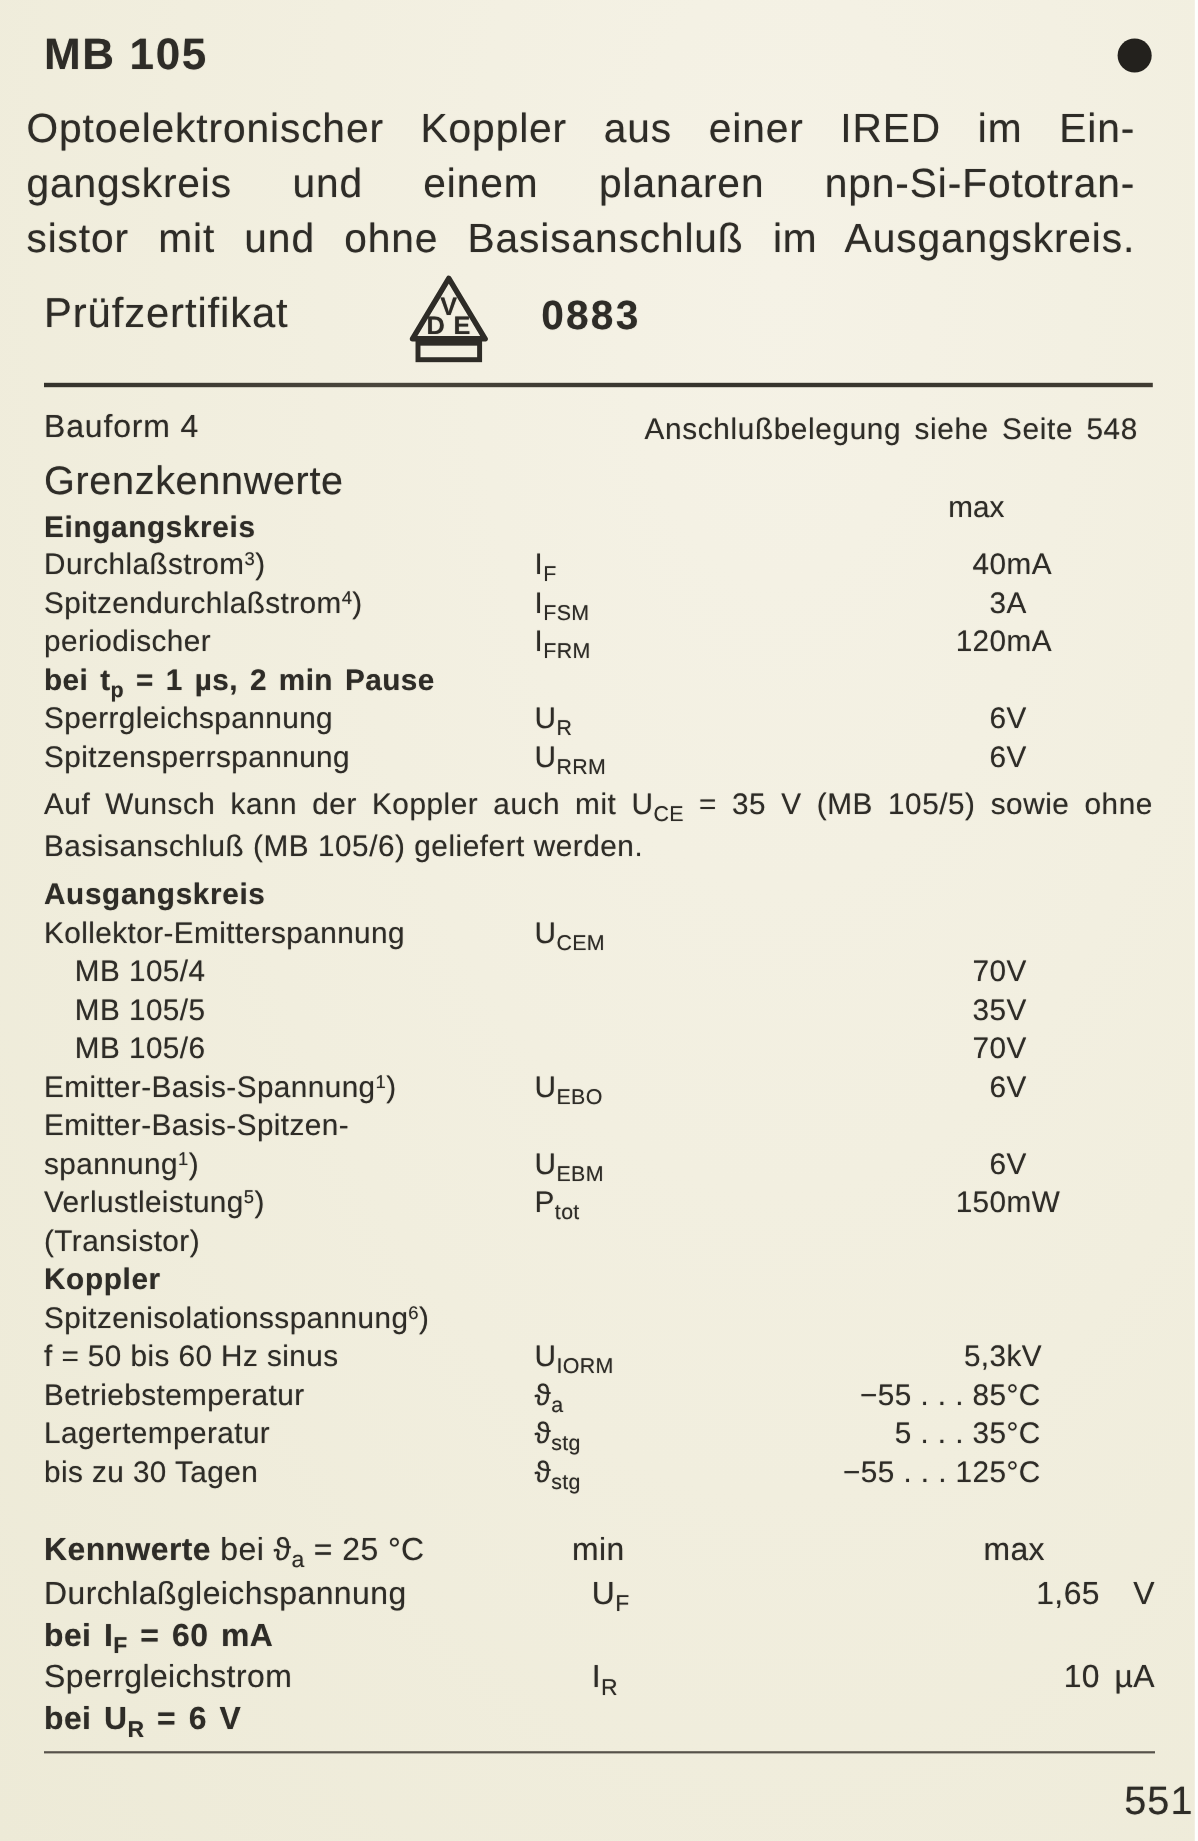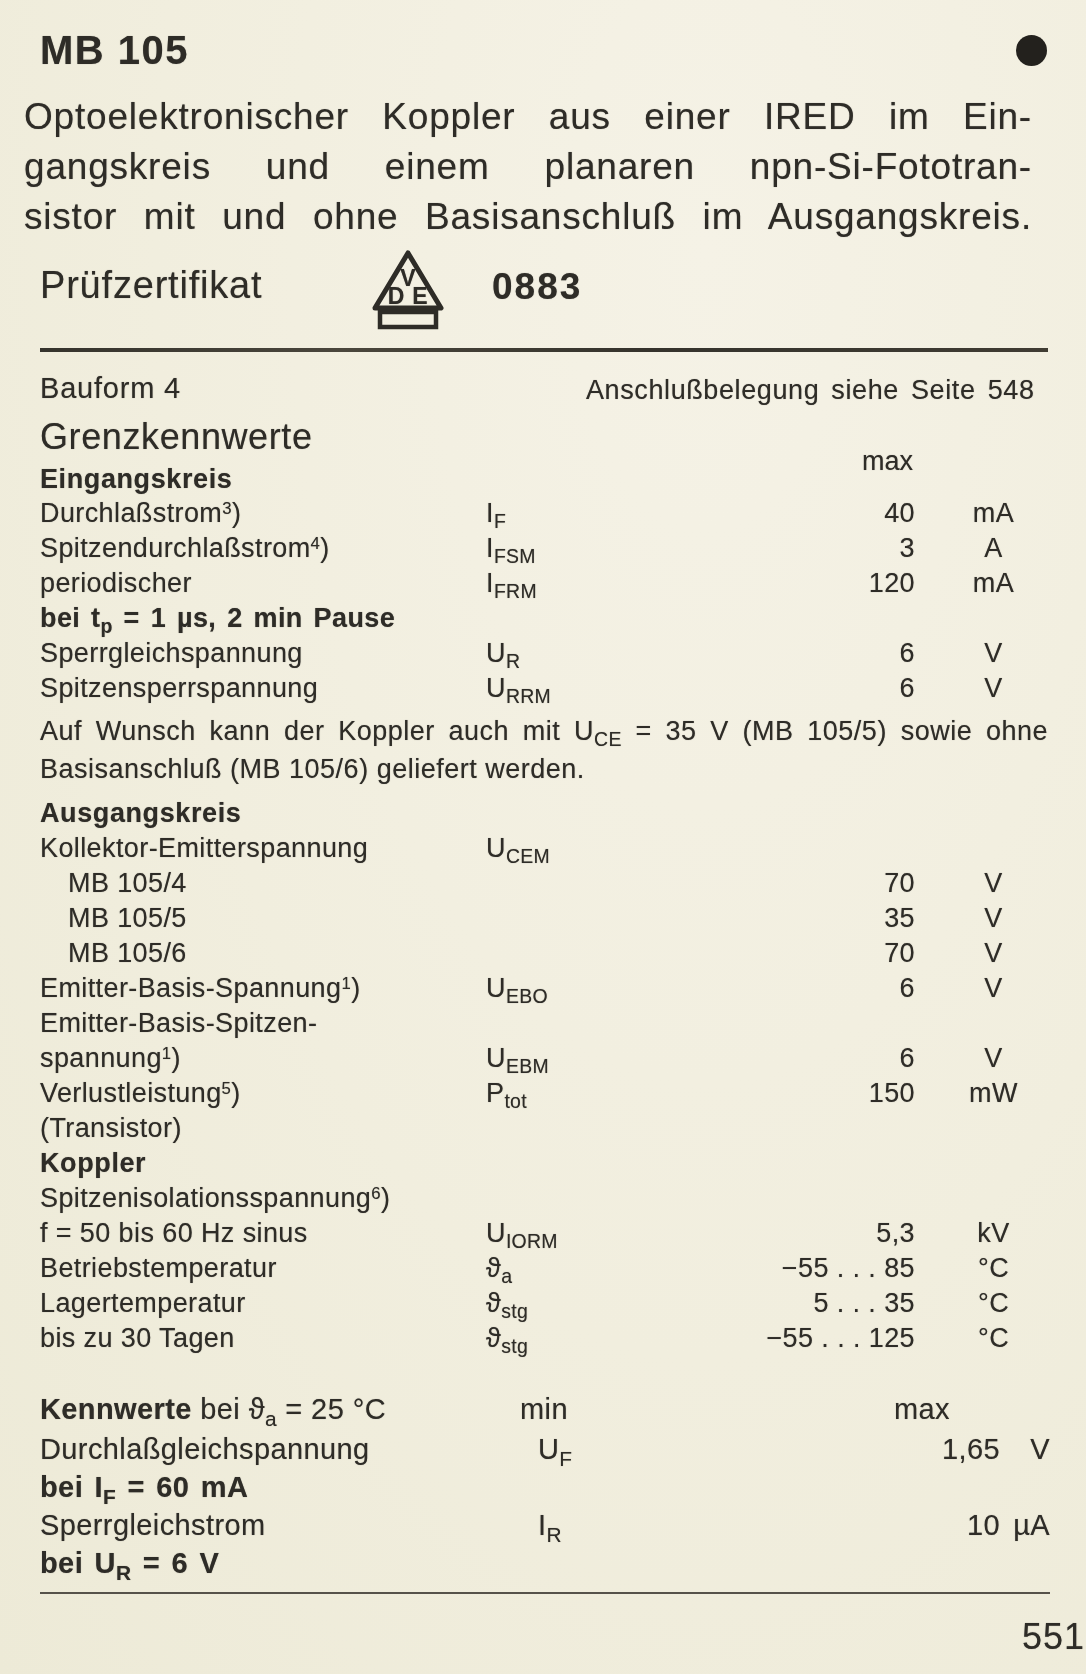--- a/index.html
+++ b/index.html
@@ -34,21 +34,21 @@
   #kenn{left:40px;top:1388px;width:1010px;}
   .rule2{left:40px;top:1592px;width:1010px;height:2px;background:#56524a;}
   #pagenum{left:1022px;top:1616px;font-size:36px;letter-spacing:1px;}
 
   .trow{display:grid;grid-template-columns:440px 225px 210px 157px;font-size:27px;letter-spacing:0.4px;}
   .trow > span{line-height:35px;height:35px;white-space:nowrap;}
   .trow .c-label{overflow:visible;}
   .trow.indent .c-label{padding-left:28px;}
   .trow .c-sym{padding-left:6px;}
   .trow .c-val{text-align:right;}
-  .trow .c-unit{text-align:center;}
+  .trow .c-unit{text-align:left;}
   .trow.section .c-label{font-weight:bold;letter-spacing:0.6px;}
   .trow.cond .c-label{font-weight:bold;word-spacing:3px;}
 
   .krow{display:grid;grid-template-columns:450px 210px 90px 210px 50px;font-size:29px;letter-spacing:0.4px;}
   .krow > span{line-height:38px;height:38px;white-space:nowrap;}
   .krow .c-sym{padding-left:48px;}
   .krow .c-val{text-align:right;}
   .krow .c-unit{text-align:right;}
   .krow.cond .c-label{font-weight:bold;word-spacing:3px;}
   .khead{grid-template-columns:480px 220px 210px 100px;}

